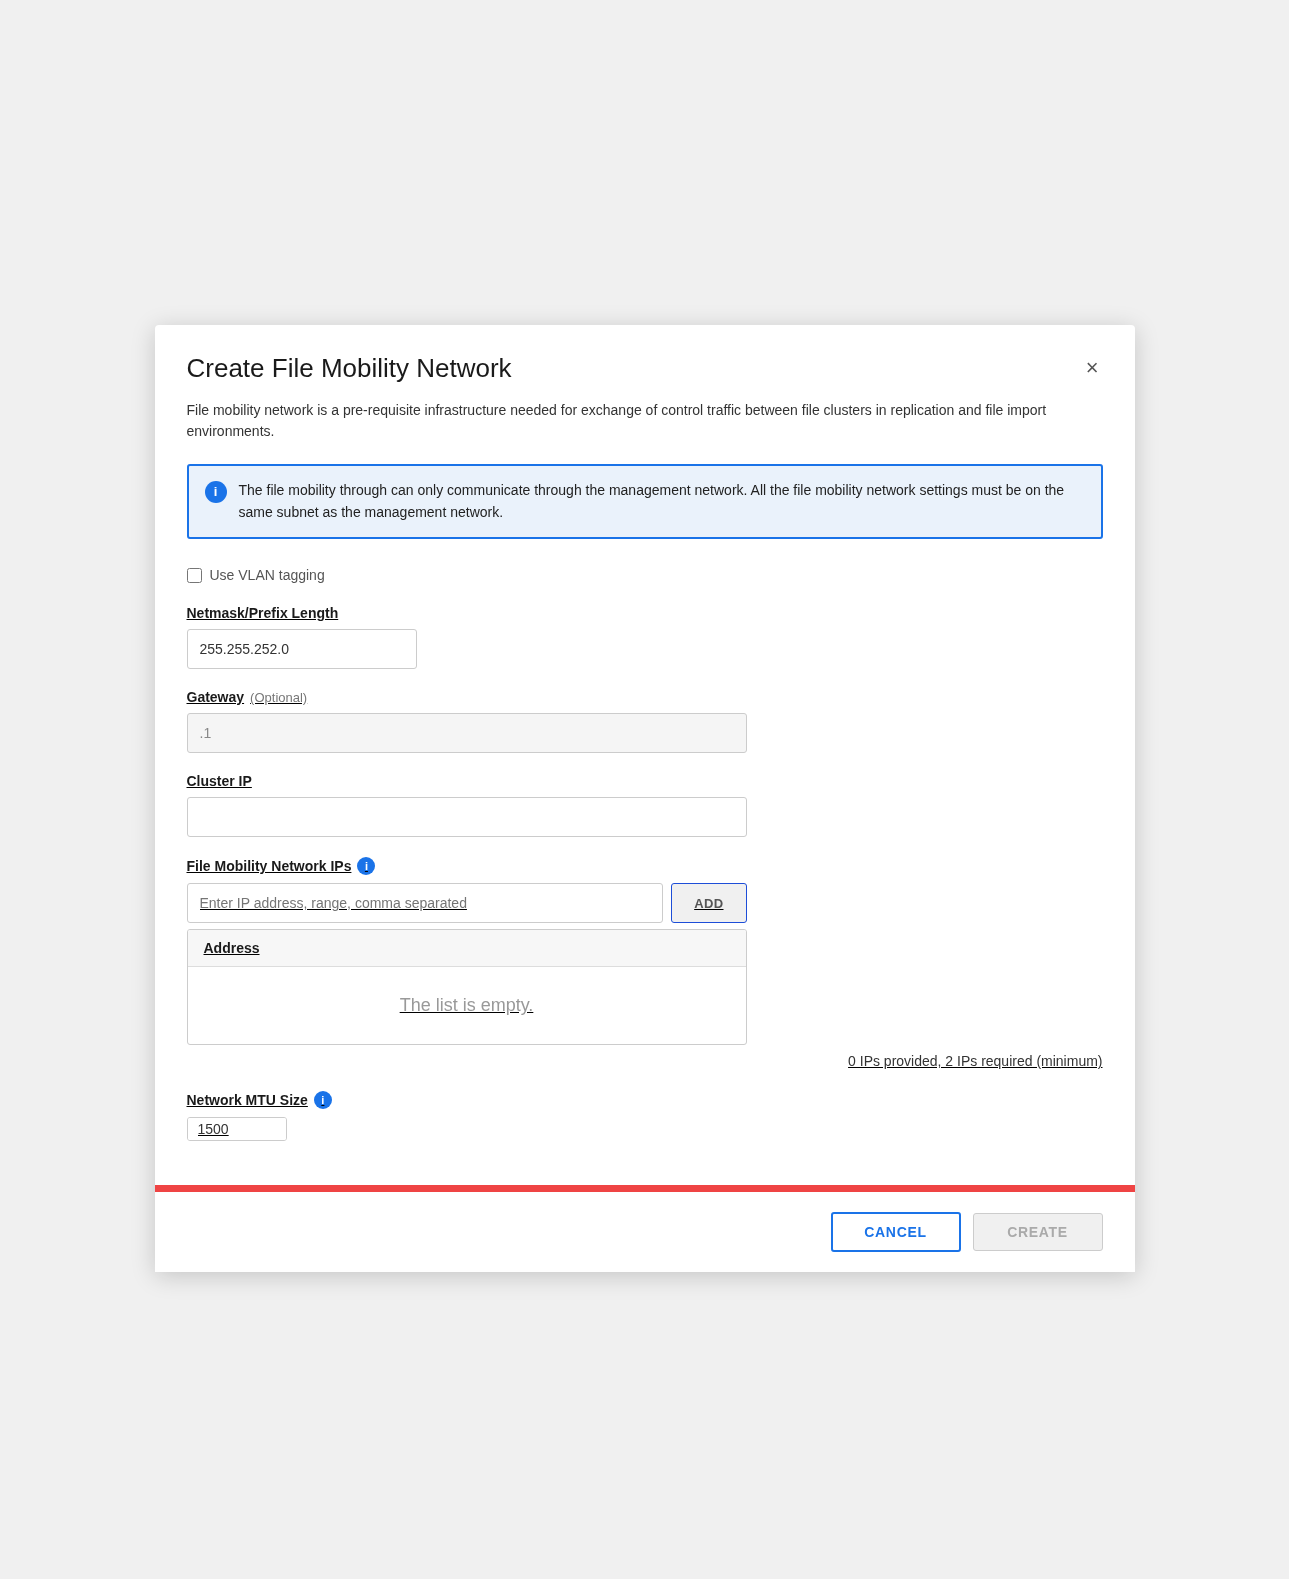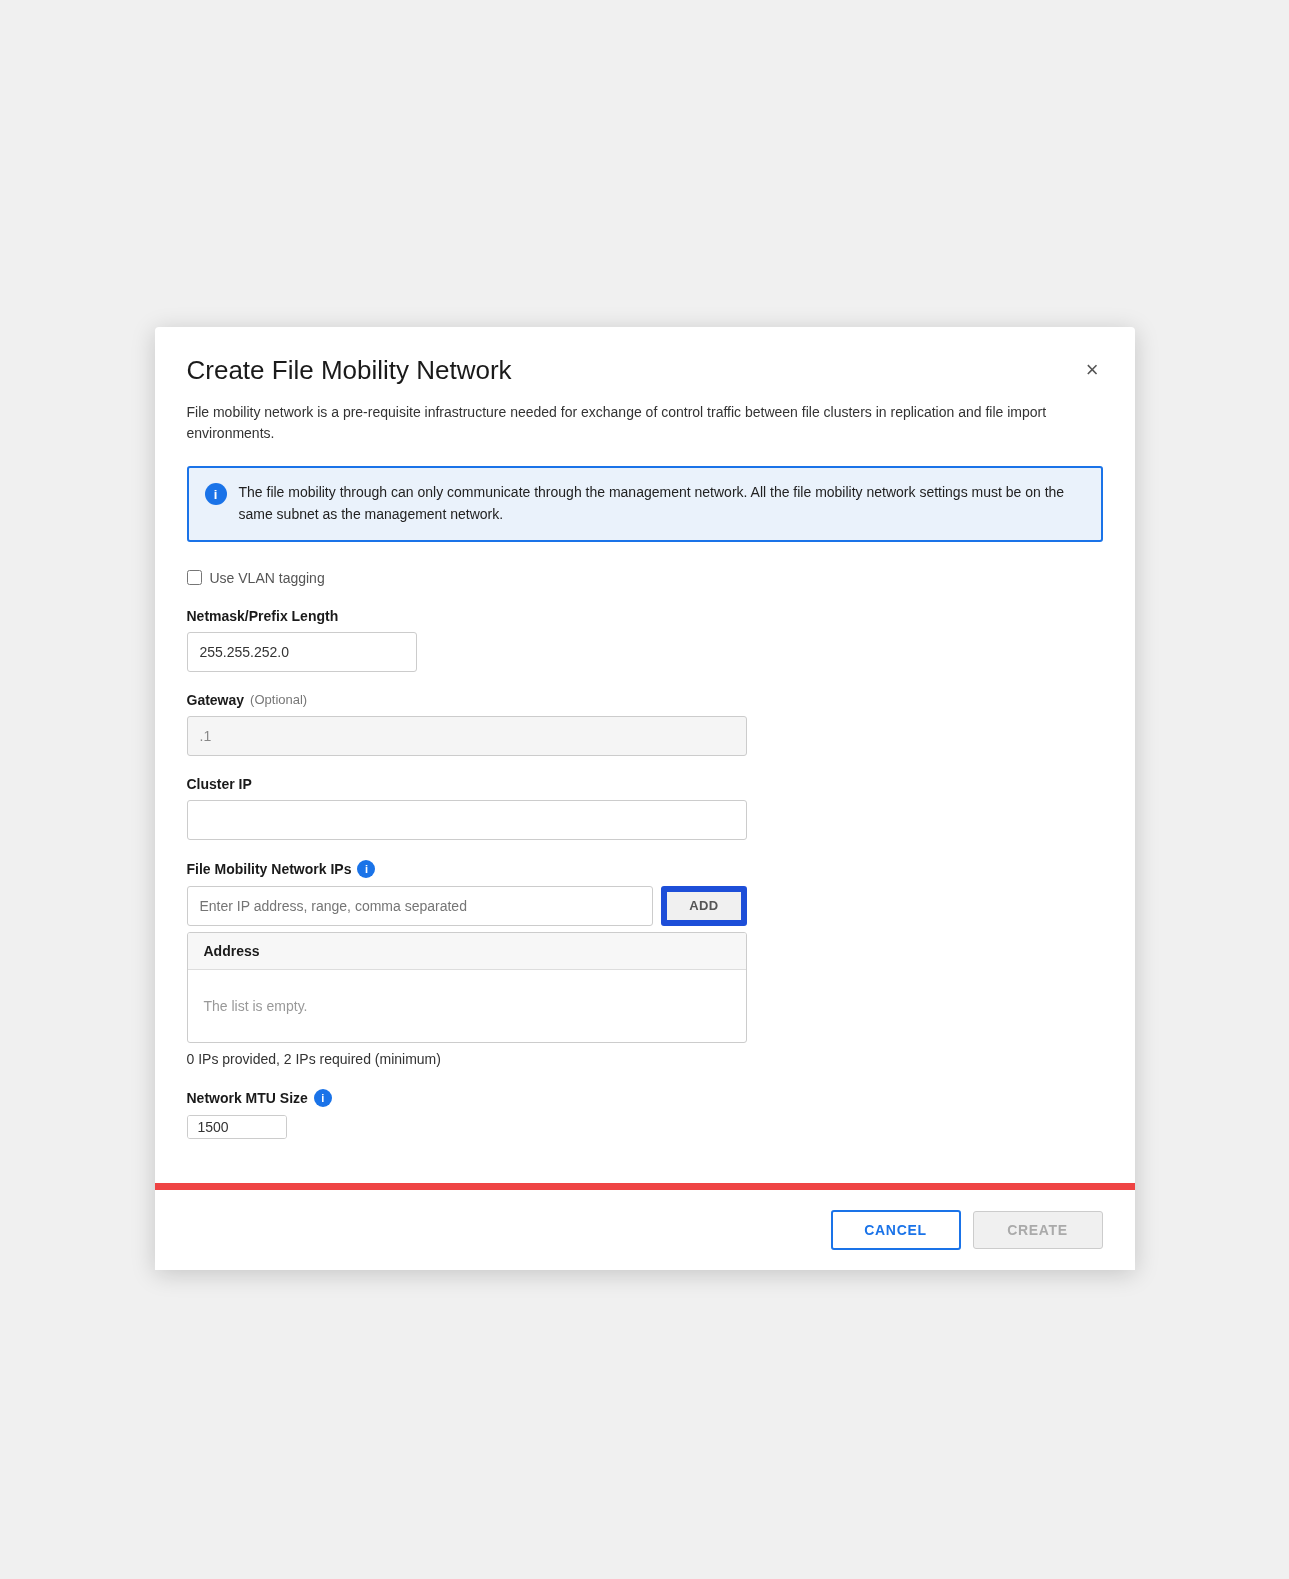--- a/index.html
+++ b/index.html
@@ -81,20 +81,21 @@
       flex-shrink: 0;
       margin-top: 1px;
     }
     .info-text {
       font-size: 14px;
       color: #222;
       line-height: 1.55;
     }
     .form-group {
       margin-bottom: 20px;
+      text-decoration: underline;
     }
     .checkbox-row {
       display: flex;
       align-items: center;
       gap: 8px;
       margin-bottom: 22px;
     }
     .checkbox-row input[type="checkbox"] {
       width: 15px;
       height: 15px;
@@ -160,21 +161,21 @@
       gap: 8px;
       align-items: center;
       max-width: 560px;
       margin-bottom: 0;
     }
     .ip-row .text-input {
       flex: 1;
     }
     .add-btn {
       background: #f0f0f0;
-      border: 6px solid #1d4ed8;
+      border: 1px solid #1d4ed8;
       border-radius: 3px;
       padding: 0 22px;
       height: 40px;
       font-size: 13px;
       font-weight: 600;
       color: #555;
       cursor: pointer;
       white-space: nowrap;
       letter-spacing: 0.03em;
     }
@@ -188,29 +189,30 @@
     .ip-table-header {
       background: #f7f7f7;
       border-bottom: 1px solid #ddd;
       padding: 10px 16px;
       font-size: 14px;
       font-weight: 700;
       color: #1a1a1a;
     }
     .ip-table-empty {
       padding: 28px 16px;
-      font-size: 14px;
+      font-size: 18px;
       color: #999;
-      text-align: left;
+      text-align: center;
     }
     .ip-count-text {
       font-size: 14px;
       color: #333;
       margin-top: 8px;
       margin-bottom: 22px;
+      text-align: right;
     }
     .mtu-input {
       display: flex;
       align-items: center;
       border: 1px solid #ccc;
       border-radius: 3px;
       width: 100px;
       height: 24px;
       overflow: hidden;
     }

